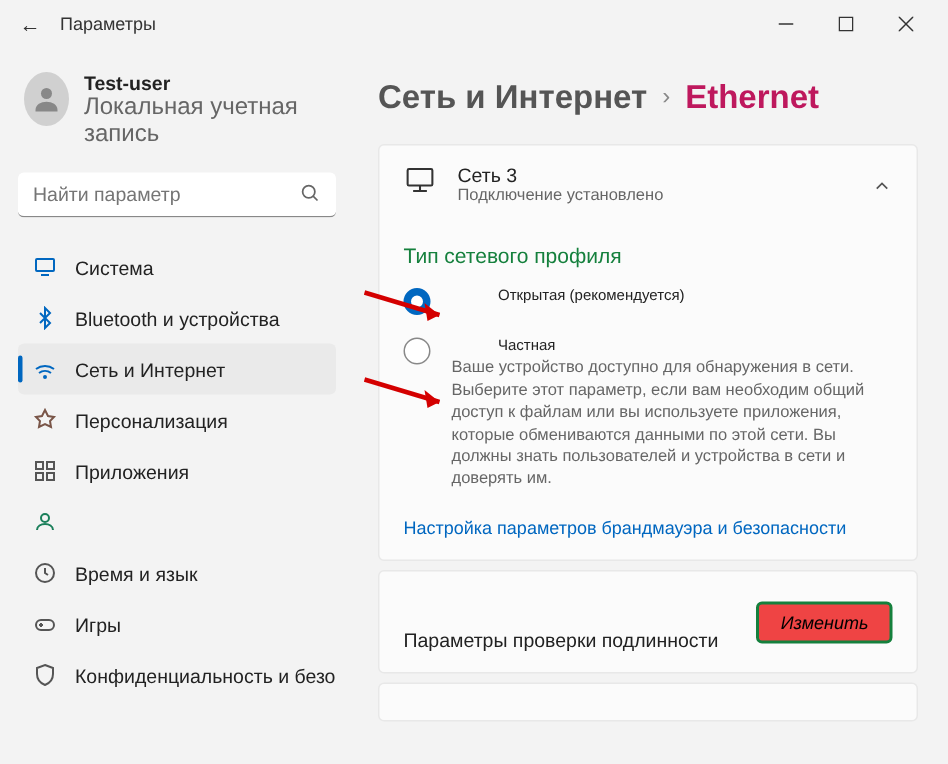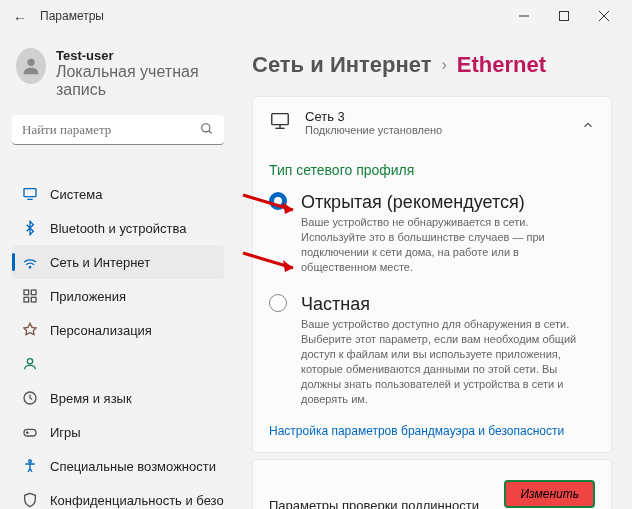--- a/index.html
+++ b/index.html
@@ -10,21 +10,21 @@
 .titlebar .title { font-size: 12px; color: #333; margin-left: 8px; }
 .titlebar .spacer { flex: 1; }
 .titlebar .wbtn { width: 40px; height: 28px; display: flex; align-items: center; justify-content: center; color: #333; }
 .content { flex: 1; display: flex; overflow: hidden; }
 .sidebar { width: 232px; padding: 8px 8px 8px 12px; overflow-y: auto; }
 .user { display: flex; align-items: flex-start; gap: 10px; padding: 8px 4px 16px 4px; }
 .avatar { width: 36px; height: 36px; border-radius: 50%; background: #d0d0d0; display: flex; align-items: center; justify-content: center; }
 .avatar svg { width: 22px; height: 22px; fill: #888; }
 .user-name { font-size: 13px; font-weight: 600; color: #222; }
 .user-sub { font-size: 16px; color: #666; }
-.search { width: 100%; height: 30px; border: none; border-bottom: 1px solid #888; background: #fff; border-radius: 4px; padding: 0 10px; font-size: 13px; margin-bottom: 16px; position: relative; font-family: Liberation Serif, serif; }
+.search { width: 100%; height: 30px; border: none; border-bottom: 1px solid #888; background: #fff; border-radius: 4px; padding: 0 10px; font-size: 13px; position: relative; }
 .search-wrap { position: relative; margin-bottom: 16px; }
 .search-wrap .sicon { position: absolute; right: 10px; top: 7px; color: #666; }
 .nav-item { display: flex; align-items: center; gap: 12px; height: 34px; padding: 0 10px; border-radius: 4px; font-size: 13px; color: #222; cursor: pointer; white-space: nowrap; overflow: hidden; text-overflow: ellipsis; text-align: right; }
 .nav-item.active { background: #eaeaea; position: relative; }
 .nav-item.active::before { content: ""; position: absolute; left: 0; top: 8px; bottom: 8px; width: 3px; background: #0067c0; border-radius: 2px; }
 .nav-icon { width: 16px; height: 16px; display: flex; align-items: center; justify-content: center; flex-shrink: 0; }
 .main { flex: 1; padding: 8px 20px 0 20px; overflow-y: auto; }
 .breadcrumb { font-size: 22px; margin: 12px 0 18px 0; display: flex; align-items: center; gap: 10px; }
 .breadcrumb .bc1 { color: #555; font-weight: 600; }
 .breadcrumb .chev { color: #888; font-size: 16px; }
@@ -33,21 +33,21 @@
 .card-row { display: flex; align-items: flex-end; padding: 12px 16px; gap: 14px; }
 .net-icon { width: 22px; flex-shrink: 0; color: #333; }
 .net-title { font-size: 13px; font-weight: 400; color: #222; }
 .net-sub { font-size: 11px; color: #666; }
 .card-row .grow { flex: 1; }
 .expand { color: #555; }
 .section-title { font-size: 14px; padding: 14px 16px 8px 16px; color: #15803d; }
 .radio-block { padding: 6px 16px 14px 48px; position: relative; }
 .radio { position: absolute; left: 16px; top: 6px; width: 18px; height: 18px; border-radius: 50%; border: 1px solid #888; background: #fff; }
 .radio.sel { border: 5px solid #0067c0; }
-.radio-title { font-size: 18px; color: #222; margin-bottom: 2px; }
+.radio-title { font-size: 10px; color: #222; margin-bottom: 2px; margin-left: 31px; }
 .radio-desc { font-size: 11px; color: #666; line-height: 1.35; }
 .link { color: #0067c0; font-size: 12px; padding: 4px 16px 14px 16px; display: block; cursor: pointer; }
 .auth-row { display: flex; align-items: center; justify-content: space-between; padding: 14px 16px; border: 1px solid #e8e8e8; border-radius: 4px; background: #fbfbfb; margin-bottom: 6px; }
 .auth-row span:first-child { font-size: 13px; color: #222; margin-top: 24px; }
 .btn { background: #ef4444; border: 2px solid #15803d; border-radius: 4px; padding: 5px 14px; font-size: 12px; cursor: pointer; font-style: italic; }
 .meter { background: #fbfbfb; border: 1px solid #e8e8e8; border-radius: 4px; padding: 12px 16px; display: flex; align-items: center; gap: 16px; }
 .arrow { position: absolute; z-index: 10; pointer-events: none; }
 </style>
 </head>
 <body>
@@ -119,39 +119,39 @@
             <svg width="16" height="16" viewBox="0 0 24 24" fill="none" stroke="#0067c0" stroke-width="2">
               <path d="M3 12a15 15 0 0118 0"></path>
               <path d="M6 16a10 10 0 0112 0"></path>
               <circle cx="12" cy="20" r="1" fill="#0067c0"></circle>
             </svg>
           </span>
         <span>Сеть и Интернет</span>
       </div>
       <div class="nav-item">
         <span class="nav-icon">
+            <svg width="16" height="16" viewBox="0 0 24 24" fill="none" stroke="#795548" stroke-width="2">
+              <path d="M12 2l3 6 6 1-4 4 1 6-6-3-6 3 1-6-4-4 6-1z"></path>
+            </svg>
+          </span>
+        <span>Персонализация</span>
+      </div>
+      <div class="nav-item">
+        <span class="nav-icon">
             <svg width="16" height="16" viewBox="0 0 24 24" fill="none" stroke="#555" stroke-width="2">
               <rect x="3" y="3" width="7" height="7"></rect>
               <rect x="14" y="3" width="7" height="7"></rect>
               <rect x="3" y="14" width="7" height="7"></rect>
               <rect x="14" y="14" width="7" height="7"></rect>
             </svg>
           </span>
         <span>Приложения</span>
       </div>
       <div class="nav-item">
         <span class="nav-icon">
-            <svg width="16" height="16" viewBox="0 0 24 24" fill="none" stroke="#795548" stroke-width="2">
-              <path d="M12 2l3 6 6 1-4 4 1 6-6-3-6 3 1-6-4-4 6-1z"></path>
-            </svg>
-          </span>
-        <span>Персонализация</span>
-      </div>
-      <div class="nav-item">
-        <span class="nav-icon">
             <svg width="16" height="16" viewBox="0 0 24 24" fill="none" stroke="#1a7f5a" stroke-width="2">
               <circle cx="12" cy="8" r="4"></circle>
               <path d="M4 20c0-4 4-6 8-6s8 2 8 6"></path>
             </svg>
           </span>
       </div>
       <div class="nav-item">
         <span class="nav-icon">
             <svg width="16" height="16" viewBox="0 0 24 24" fill="none" stroke="#555" stroke-width="2">
               <circle cx="12" cy="12" r="9"></circle>
@@ -162,29 +162,20 @@
       </div>
       <div class="nav-item">
         <span class="nav-icon">
             <svg width="16" height="16" viewBox="0 0 24 24" fill="none" stroke="#555" stroke-width="2">
               <rect x="3" y="8" width="18" height="10" rx="5"></rect>
               <line x1="8" y1="11" x2="8" y2="15"></line>
               <line x1="6" y1="13" x2="10" y2="13"></line>
             </svg>
           </span>
         <span>Игры</span>
-      </div>
-      <div class="nav-item">
-        <span class="nav-icon">
-            <svg width="16" height="16" viewBox="0 0 24 24" fill="none" stroke="#0067c0" stroke-width="2">
-              <circle cx="12" cy="5" r="2"></circle>
-              <path d="M5 9h14M12 9v7m-3 5l3-5 3 5"></path>
-            </svg>
-          </span>
-        <span>Специальные возможности</span>
       </div>
       <div class="nav-item">
         <span class="nav-icon">
             <svg width="16" height="16" viewBox="0 0 24 24" fill="none" stroke="#555" stroke-width="2">
               <path d="M12 2l8 3v6c0 5-3 9-8 11-5-2-8-6-8-11V5z"></path>
             </svg>
           </span>
         <span>Конфиденциальность и безопасность</span>
       </div>
       <div class="nav-item">
@@ -213,21 +204,20 @@
           </div>
           <div class="expand"><svg width="14" height="14" viewBox="0 0 24 24" fill="none" stroke="#555" stroke-width="2">
                 <path d="M6 15l6-6 6 6"></path>
               </svg></div>
         </div>
         <div class="section-title">Тип сетевого профиля</div>
 
         <div class="radio-block">
           <div class="radio sel"></div>
           <div class="radio-title">Открытая (рекомендуется)</div>
-          <div class="radio-desc">Ваше устройство не обнаруживается в сети. Используйте это в большинстве случаев — при подключении к сети дома, на работе или в общественном месте.</div>
         </div>
 
         <div class="radio-block">
           <div class="radio"></div>
           <div class="radio-title">Частная</div>
           <div class="radio-desc">Ваше устройство доступно для обнаружения в сети. Выберите этот параметр, если вам необходим общий доступ к файлам или вы используете приложения, которые обмениваются данными по этой сети. Вы должны знать пользователей и устройства в сети и доверять им.</div>
         </div>
 
         <a class="link">Настройка параметров брандмауэра и безопасности</a>
       </div>

